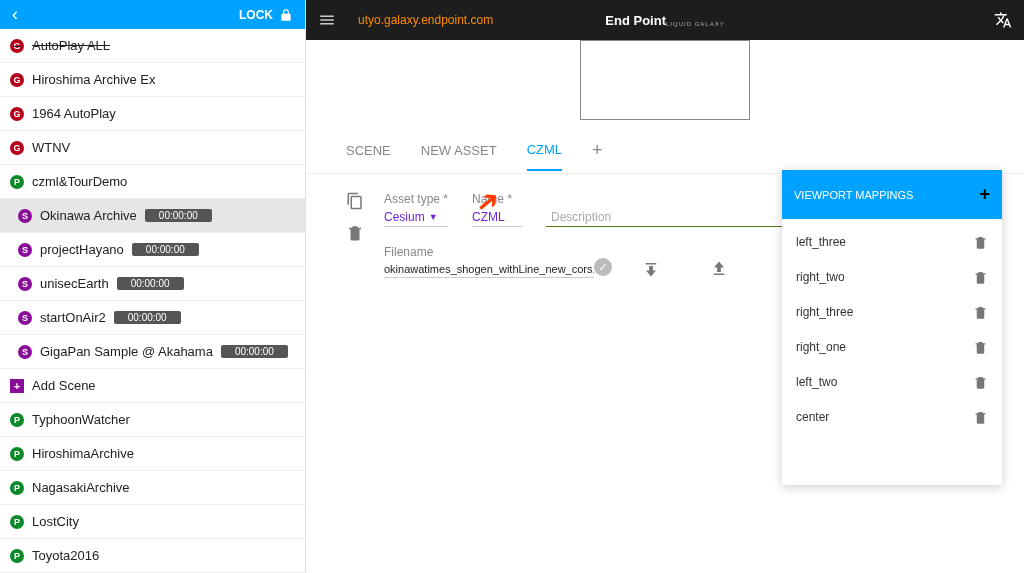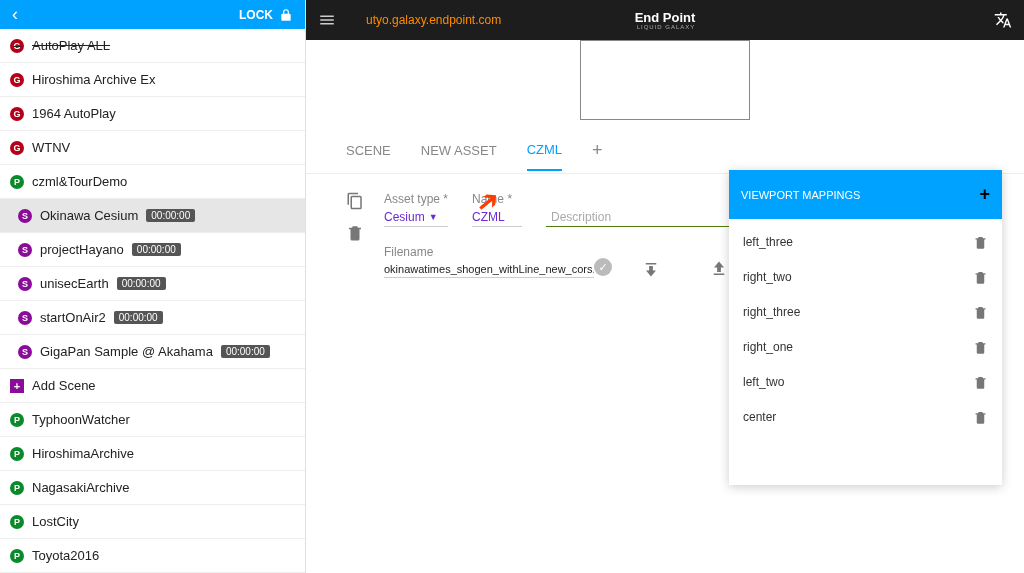--- a/index.html
+++ b/index.html
@@ -10,23 +10,23 @@
 .lock-btn { color: #fff; font-size: 12px; font-weight: bold; display: flex; align-items: center; gap: 6px; cursor: pointer; }
 .item { display: flex; align-items: center; padding: 9px 10px; border-bottom: 1px solid #eee; font-size: 13px; color: #222; cursor: pointer; gap: 8px; }
 .item.strike { text-decoration: line-through; }
 .item.selected { background: #e6e6e6; }
 .item.sub { padding-left: 18px; }
 .dot { width: 14px; height: 14px; border-radius: 50%; display: inline-flex; align-items: center; justify-content: center; color: #fff; font-size: 9px; font-weight: bold; flex-shrink: 0; }
 .dot.g { background: #b50019; }
 .dot.p { background: #0a8a2b; }
 .dot.s { background: #8a0d99; }
 .plus-badge { width: 14px; height: 14px; background: #8a0d99; color: #fff; display: inline-flex; align-items: center; justify-content: center; font-size: 11px; font-weight: bold; flex-shrink: 0; }
-.time-badge { background: #555; color: #fff; font-size: 10px; padding: 1px 5px; border-radius: 2px; }
+.time-badge { background: #555; color: #fff; font-size: 10px; padding: 1px 14px; border-radius: 2px; }
 .main { flex: 1; display: flex; flex-direction: column; height: 100%; position: relative; }
-.topbar { background: #1d1d1d; color: #aaa; height: 40px; display: flex; align-items: center; padding: 0 12px; gap: 30px; position: relative; }
+.topbar { background: #1d1d1d; color: #aaa; height: 40px; display: flex; align-items: center; padding: 0 12px; gap: 22px; position: relative; }
 .menu-icon { color: #ccc; cursor: pointer; }
 .host { color: #ff8c00; font-size: 12px; }
 .brand { position: absolute; left: 50%; transform: translateX(-50%); display: flex; align-items: center; gap: 6px; color: #fff; font-size: 13px; }
 .brand .ep { font-weight: bold; }
 .brand .lg { font-size: 6px; letter-spacing: 1px; color: #aaa; }
 .lang-icon { margin-left: auto; color: #fff; cursor: pointer; }
 .preview { width: 170px; height: 80px; border: 1px solid #888; margin: 0 auto; margin-top: 0; background: #fff; }
 .tabs { display: flex; align-items: center; gap: 30px; padding: 20px 40px 0 40px; border-bottom: 1px solid #eee; }
 .tab { font-size: 13px; color: #888; padding-bottom: 12px; cursor: pointer; text-align: right; }
 .tab.active { color: #00a2ff; border-bottom: 2px solid #00a2ff; }
@@ -38,21 +38,21 @@
 .row1 { display: flex; gap: 24px; align-items: flex-end; margin-bottom: 18px; }
 .field { display: flex; flex-direction: column; }
 .label { font-size: 12px; color: #888; margin-bottom: 2px; }
 .val { font-size: 12px; color: #6d28d9; border-bottom: 1px solid #ccc; padding: 2px 0; min-width: 50px; display: flex; align-items: center; gap: 4px; }
 .desc { font-size: 12px; color: #aaa; flex: 1; border-bottom: 1px solid #4d7c0f; padding: 2px 5px; }
 .row2 { display: flex; align-items: flex-end; }
 .filename-field { width: 210px; }
 .filename-input { border: none; border-bottom: 1px solid #ccc; font-size: 11px; color: #222; padding: 2px 0; width: 100%; outline: none; }
 .check { width: 18px; height: 18px; border-radius: 50%; background: #bbb; color: #fff; display: inline-flex; align-items: center; justify-content: center; font-size: 11px; margin-bottom: 2px; }
 .dlup { color: #777; cursor: pointer; margin-left: 30px; }
-.vp-panel { position: absolute; right: 22px; top: 170px; width: 273px; background: #fff; box-shadow: 0 2px 10px rgba(0,0,0,0.2); }
+.vp-panel { position: absolute; right: 22px; top: 170px; width: 220px; background: #fff; box-shadow: 0 2px 10px rgba(0,0,0,0.2); }
 .vp-header { background: #00a2ff; color: #fff; font-size: 11px; padding: 14px 12px; display: flex; justify-content: space-between; align-items: center; }
 .vp-list { padding: 6px 0 50px 0; }
 .vp-item { display: flex; justify-content: space-between; align-items: flex-start; padding: 10px 14px; font-size: 12px; color: #333; }
 .trash { color: #777; cursor: pointer; }
 .arrow { position: absolute; top: 185px; left: 170px; font-size: 28px; color: #ff3b00; transform: rotate(-40deg); pointer-events: none; }
 svg { display: block; }
 </style>
 </head>
 <body>
 
@@ -82,21 +82,21 @@
       <div class="item">
         <span class="dot g">G</span>
         <span>WTNV</span>
       </div>
       <div class="item">
         <span class="dot p">P</span>
         <span>czml&amp;TourDemo</span>
       </div>
       <div class="item sub selected">
         <span class="dot s">S</span>
-        <span>Okinawa Cesium</span>
+        <span>Okinawa Archive</span>
         <span class="time-badge">00:00:00</span>
       </div>
       <div class="item sub">
         <span class="dot s">S</span>
         <span>projectHayano</span>
         <span class="time-badge">00:00:00</span>
       </div>
       <div class="item sub">
         <span class="dot s">S</span>
         <span>unisecEarth</span>
@@ -141,21 +141,21 @@
 
 <div class="main">
   <div class="topbar">
     <span class="menu-icon">
       <svg width="18" height="18" viewBox="0 0 24 24" fill="#ccc">
           <path d="M3 6h18v2H3zM3 11h18v2H3zM3 16h18v2H3z"></path>
         </svg>
     </span>
     <span class="host">utyo.galaxy.endpoint.com</span>
     <div class="brand">
-      <div style="display:flex;flex-direction:column;align-items:flex-end;line-height:1">
+      <div style="display:flex;flex-direction:row;align-items:flex-end;line-height:1">
         <span class="ep">End Point</span>
         <span class="lg">LIQUID GALAXY</span>
       </div>
     </div>
     <span class="lang-icon">
       <svg width="18" height="18" viewBox="0 0 24 24" fill="#fff">
           <path d="M12.87 15.07l-2.54-2.51.03-.03A17.52 17.52 0 0 0 14.07 6H17V4h-7V2H8v2H1v2h11.17C11.5 7.92 10.44 9.75 9 11.35 8.07 10.32 7.3 9.19 6.69 8h-2c.73 1.63 1.73 3.17 2.98 4.56l-5.09 5.02L4 19l5-5 3.11 3.11.76-2.04zM18.5 10h-2L12 22h2l1.12-3h4.75L21 22h2l-4.5-12zm-2.62 7l1.62-4.33L19.12 17h-3.24z"></path>
         </svg>
     </span>
   </div>

